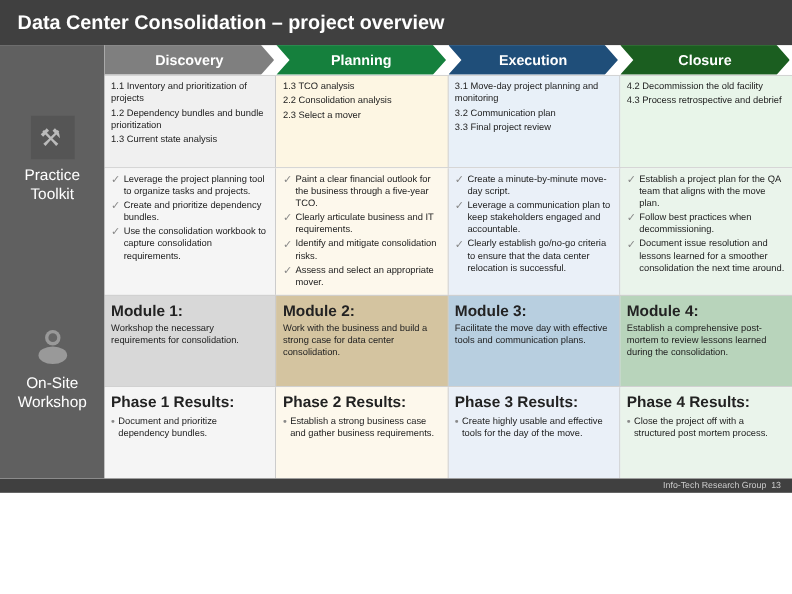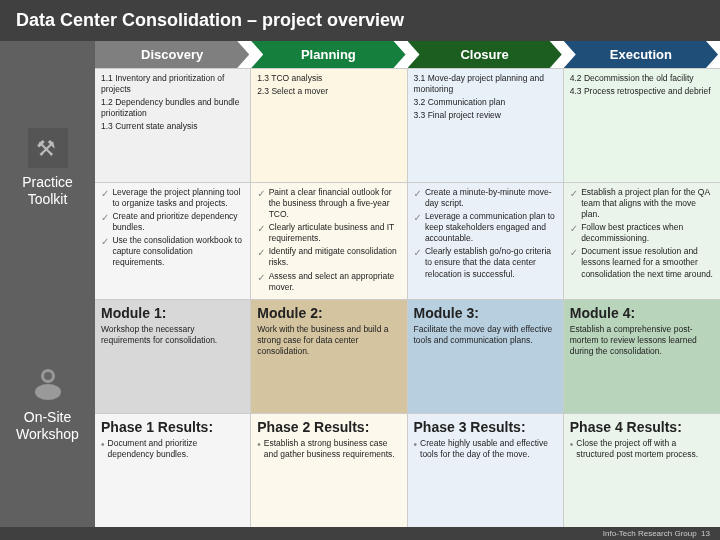--- a/index.html
+++ b/index.html
@@ -6,21 +6,21 @@
     body {
       font-family: Arial, sans-serif;
       background: #fff;
       width: 720px;
       height: 540px;
       overflow: hidden;
       font-size: 10px;
     }
     .page {
       width: 720px;
-      height: 540px;
+      height: 448px;
       background: #fff;
       display: flex;
       flex-direction: column;
     }
     .header {
       background: #404040;
       color: #fff;
       padding: 10px 16px;
       font-size: 18px;
       font-weight: bold;
@@ -176,33 +176,34 @@
             <circle cx="20" cy="13" r="4" fill="#666"></circle>
           </svg>
         </div>
         <div class="sidebar-label">On-Site Workshop</div>
       </div>
     </div>
     <div class="main-content">
       <div class="phase-header-row">
         <div class="phase-header discovery">Discovery</div>
         <div class="phase-header planning">Planning</div>
+        <div class="phase-header execution">Execution</div>
         <div class="phase-header closure">Closure</div>
-        <div class="phase-header execution">Execution</div>
       </div>
       <div class="rows-container">
 
         <div class="data-row">
           <div class="cell discovery-bg">
             <div class="cell-item">1.1 Inventory and prioritization of projects</div>
             <div class="cell-item">1.2 Dependency bundles and bundle prioritization</div>
             <div class="cell-item">1.3 Current state analysis</div>
           </div>
           <div class="cell planning-bg">
             <div class="cell-item">1.3 TCO analysis</div>
+            <div class="cell-item">2.2 Consolidation analysis</div>
             <div class="cell-item">2.3 Select a mover</div>
           </div>
           <div class="cell execution-bg">
             <div class="cell-item">3.1 Move-day project planning and monitoring</div>
             <div class="cell-item">3.2 Communication plan</div>
             <div class="cell-item">3.3 Final project review</div>
           </div>
           <div class="cell closure-bg">
             <div class="cell-item">4.2 Decommission the old facility</div>
             <div class="cell-item">4.3 Process retrospective and debrief</div>

